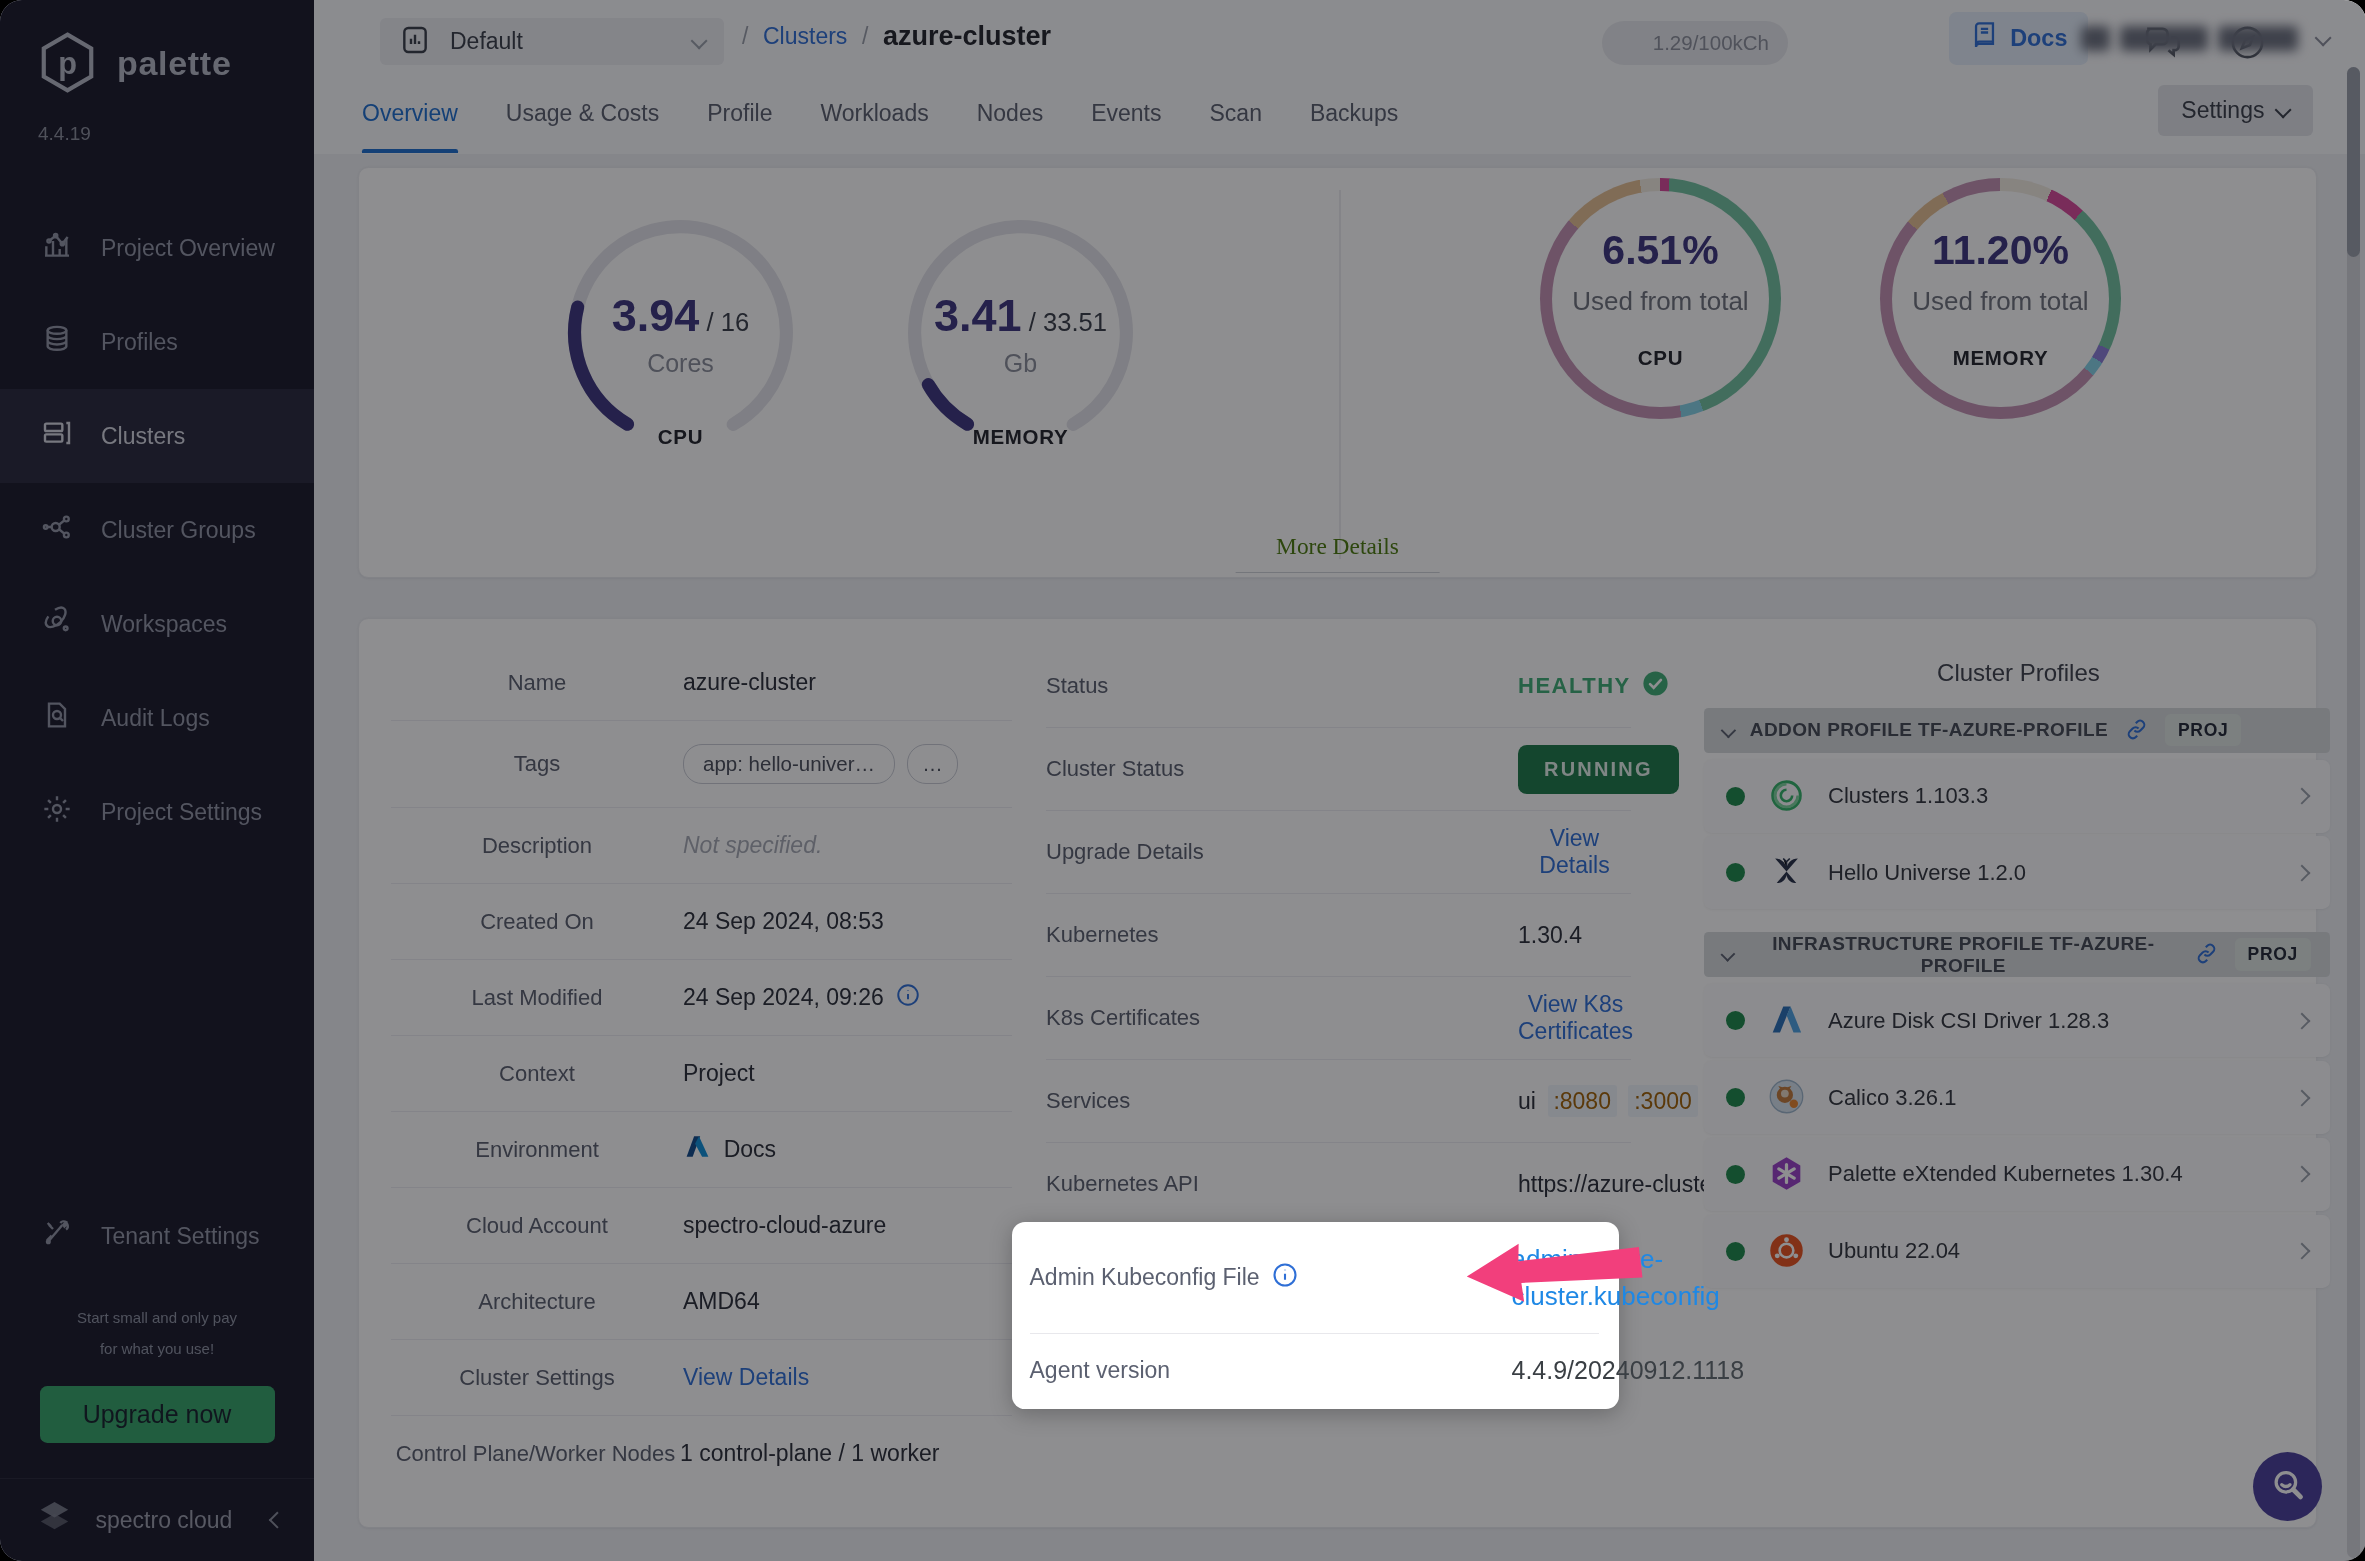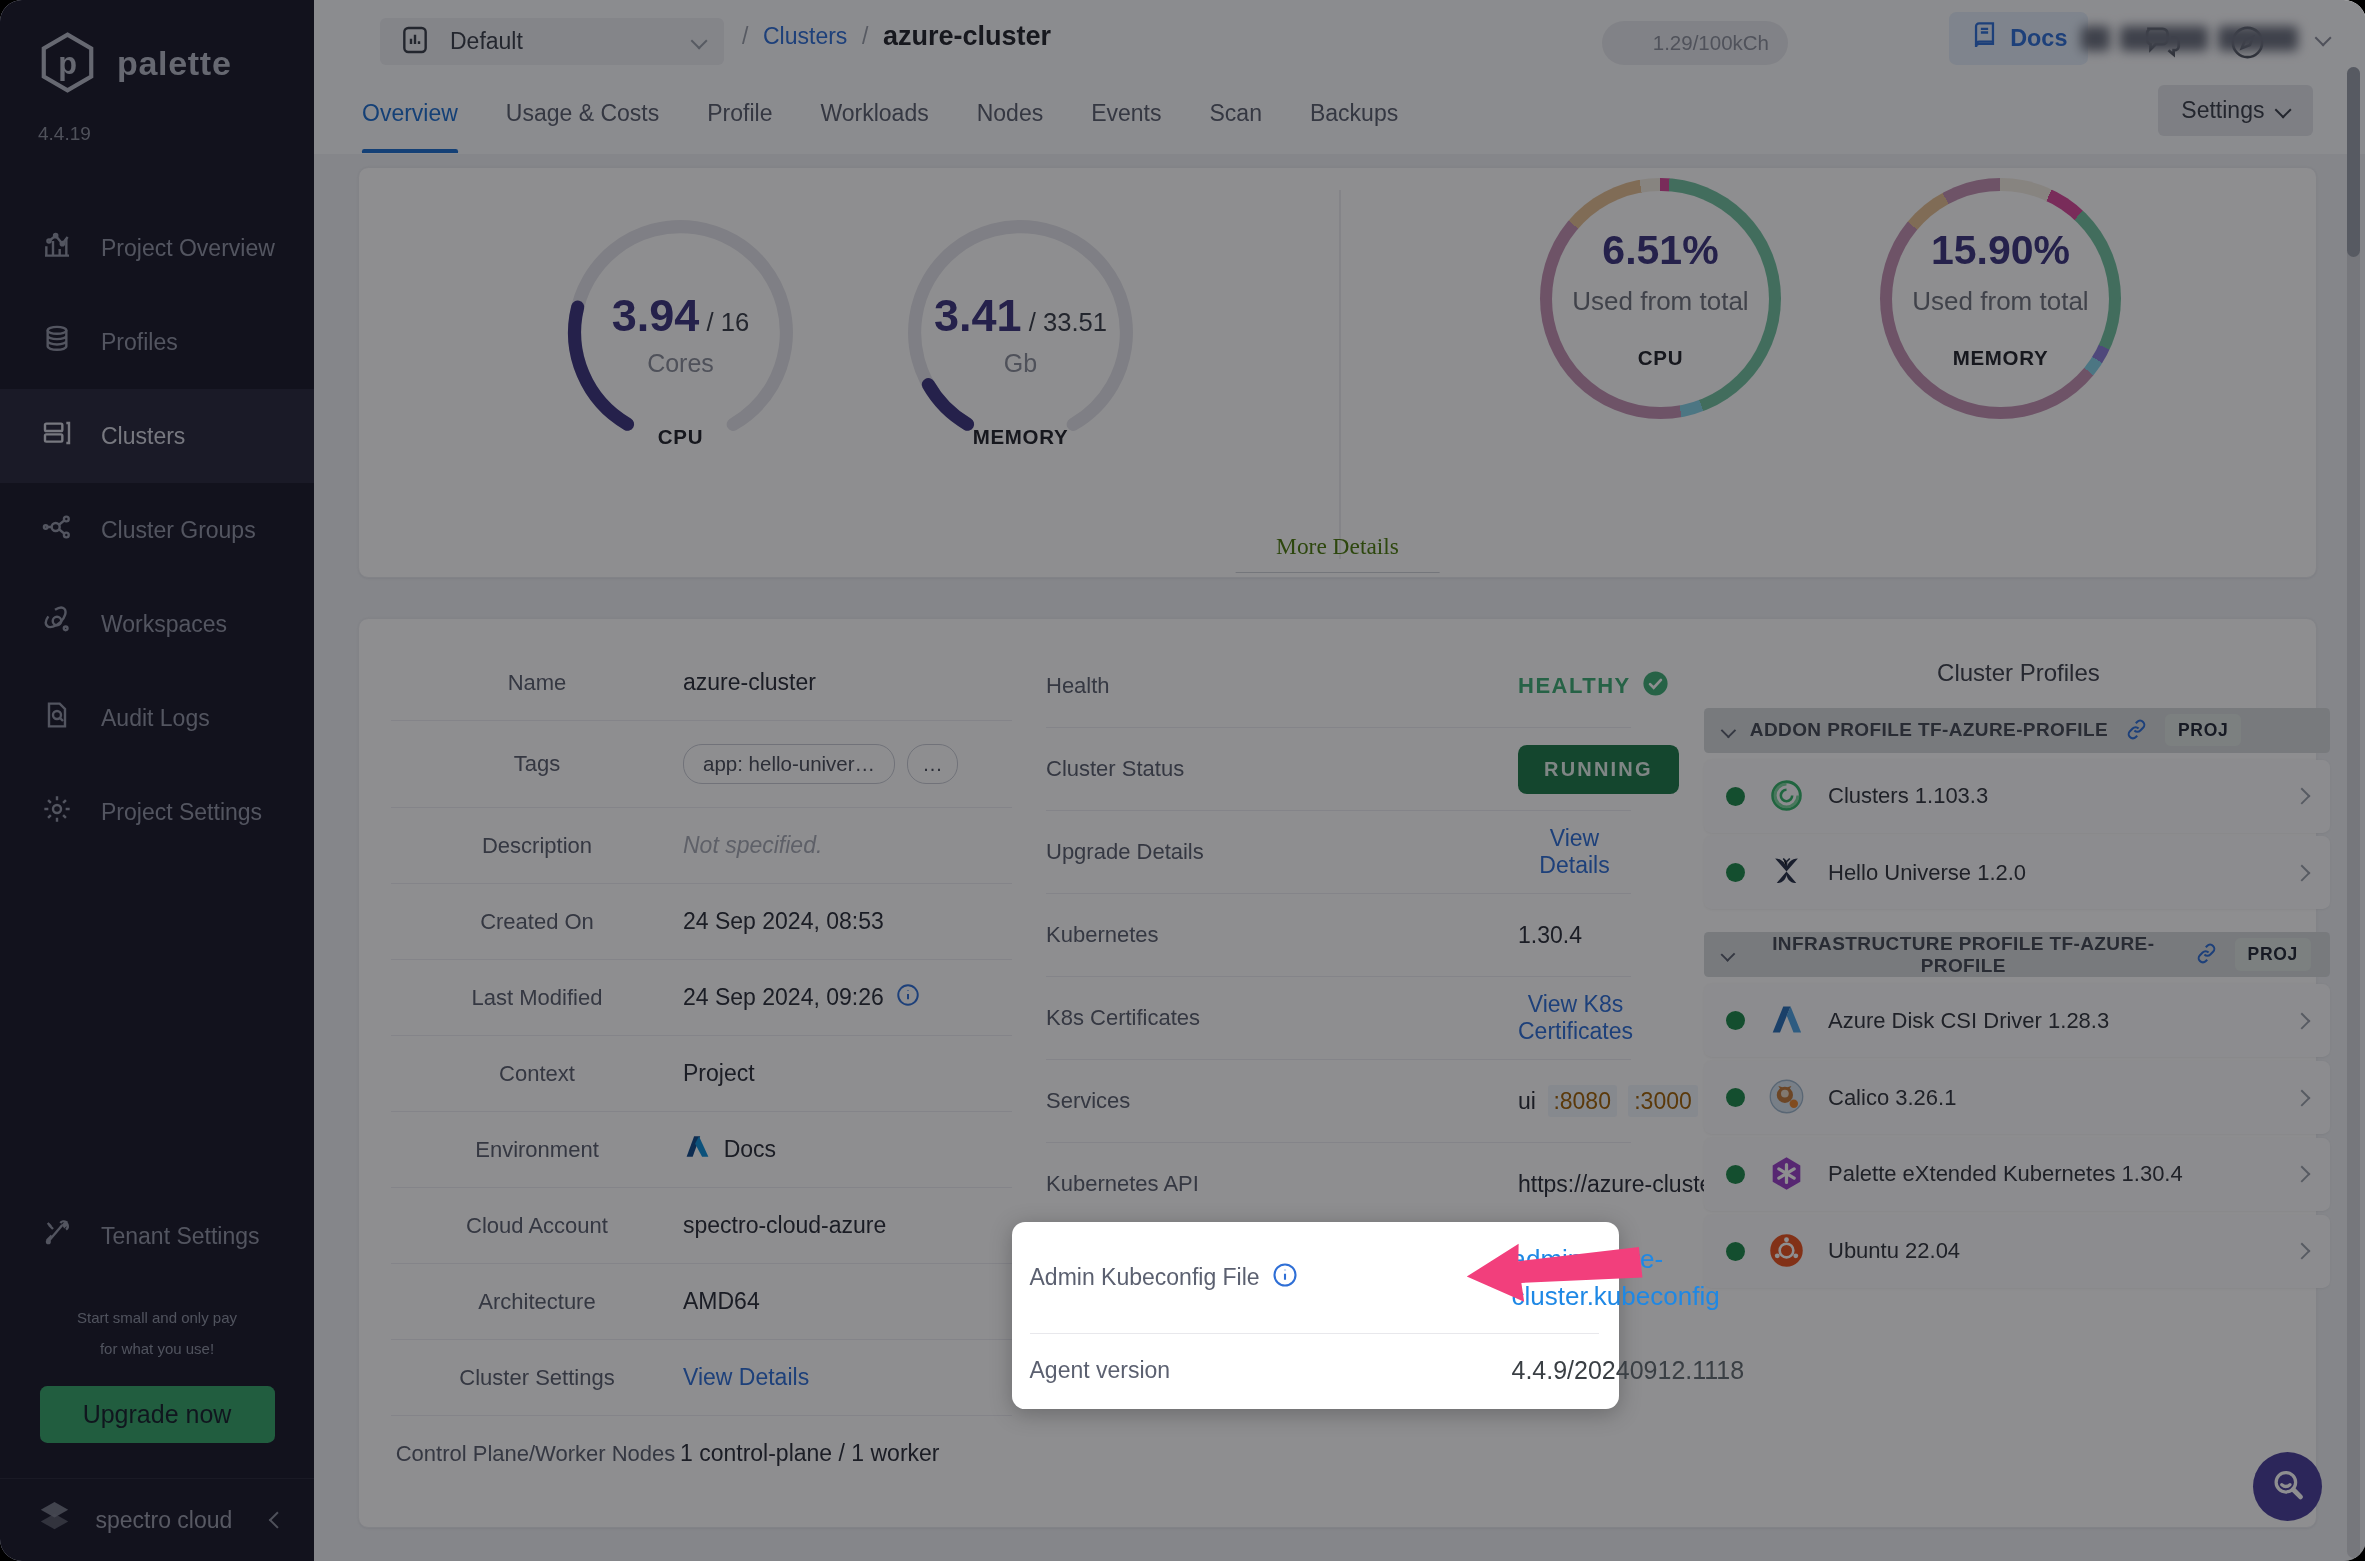--- a/index.html
+++ b/index.html
@@ -314,21 +314,21 @@
     <div class="donut" style="left: 1181px; top: 10.2px; background: conic-gradient(rgb(216, 74, 156) 0%, rgb(216, 74, 156) 1.2%, rgb(116, 195, 162) 1.2%, rgb(116, 195, 162) 44.2%, rgb(134, 210, 232) 44.2%, rgb(134, 210, 232) 47.2%, rgb(196, 146, 180) 47.2%, rgb(196, 146, 180) 86.2%, rgb(230, 193, 149) 86.2%, rgb(230, 193, 149) 97.2%, rgb(242, 236, 226) 97.2%, rgb(242, 236, 226) 100%);">
       <div class="donut-center">
         <div class="donut-pct">6.51%</div>
         <div class="donut-cap">Used from total</div>
         <div class="donut-cat">CPU</div>
       </div>
     </div>
 
     <div class="donut" style="left: 1521px; top: 10.2px; background: conic-gradient(rgb(242, 236, 226) 0%, rgb(242, 236, 226) 7%, rgb(216, 74, 156) 7%, rgb(216, 74, 156) 12%, rgb(116, 195, 162) 12%, rgb(116, 195, 162) 32%, rgb(139, 127, 216) 32%, rgb(139, 127, 216) 34%, rgb(134, 210, 232) 34%, rgb(134, 210, 232) 36%, rgb(196, 146, 180) 36%, rgb(196, 146, 180) 86%, rgb(230, 193, 149) 86%, rgb(230, 193, 149) 92%, rgb(196, 146, 180) 92%, rgb(196, 146, 180) 99%);">
       <div class="donut-center">
-        <div class="donut-pct">15.90%</div>
+        <div class="donut-pct">11.20%</div>
         <div class="donut-cap">Used from total</div>
         <div class="donut-cat">MEMORY</div>
       </div>
     </div>
 
     <button class="more-details">More Details</button>
   </div>
 
   <div class="card" id="card-details">
 
@@ -389,21 +389,21 @@
         <div class="d-value link">View Details</div>
       </div>
       <div class="d-row last">
         <div class="d-label" style="flex-basis:289px">Control Plane/Worker Nodes</div>
         <div class="d-value">1 control-plane / 1 worker</div>
       </div>
     </div>
 
     <div class="colB">
       <div class="s-row">
-        <div class="s-label">Health</div>
+        <div class="s-label">Status</div>
         <div class="s-value healthy">
           <span>HEALTHY</span>
           <span><svg width="29" height="29" viewBox="0 0 24 24">
                 <circle cx="12" cy="12" r="10" fill="#3fae76"></circle>
                 <path d="M7.5 12.5l3 3 6-6.5" stroke="#fff" stroke-width="2.2" fill="none" stroke-linecap="round"></path>
               </svg></span>
         </div>
       </div>
       <div class="s-row">
         <div class="s-label">Cluster Status</div>

